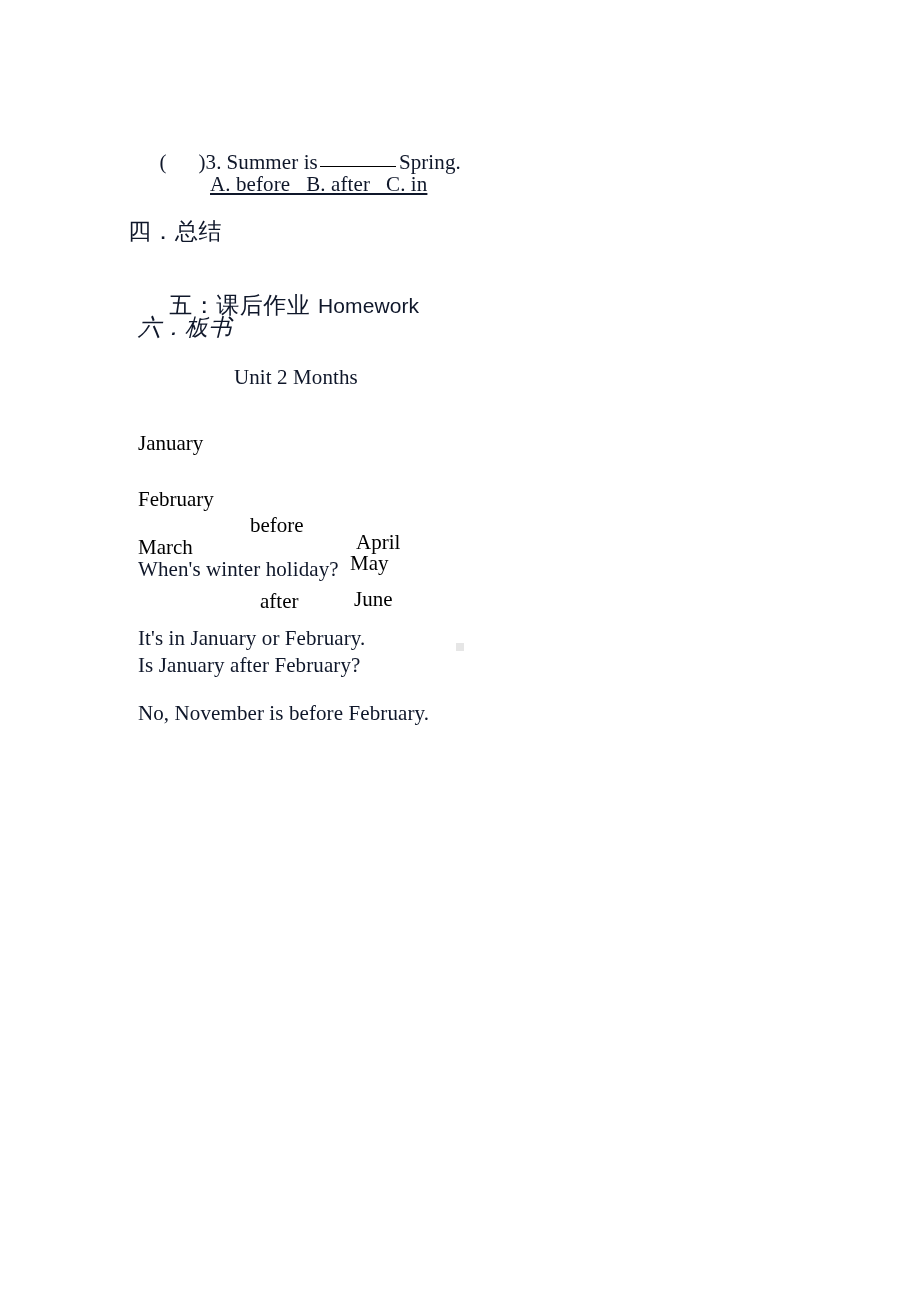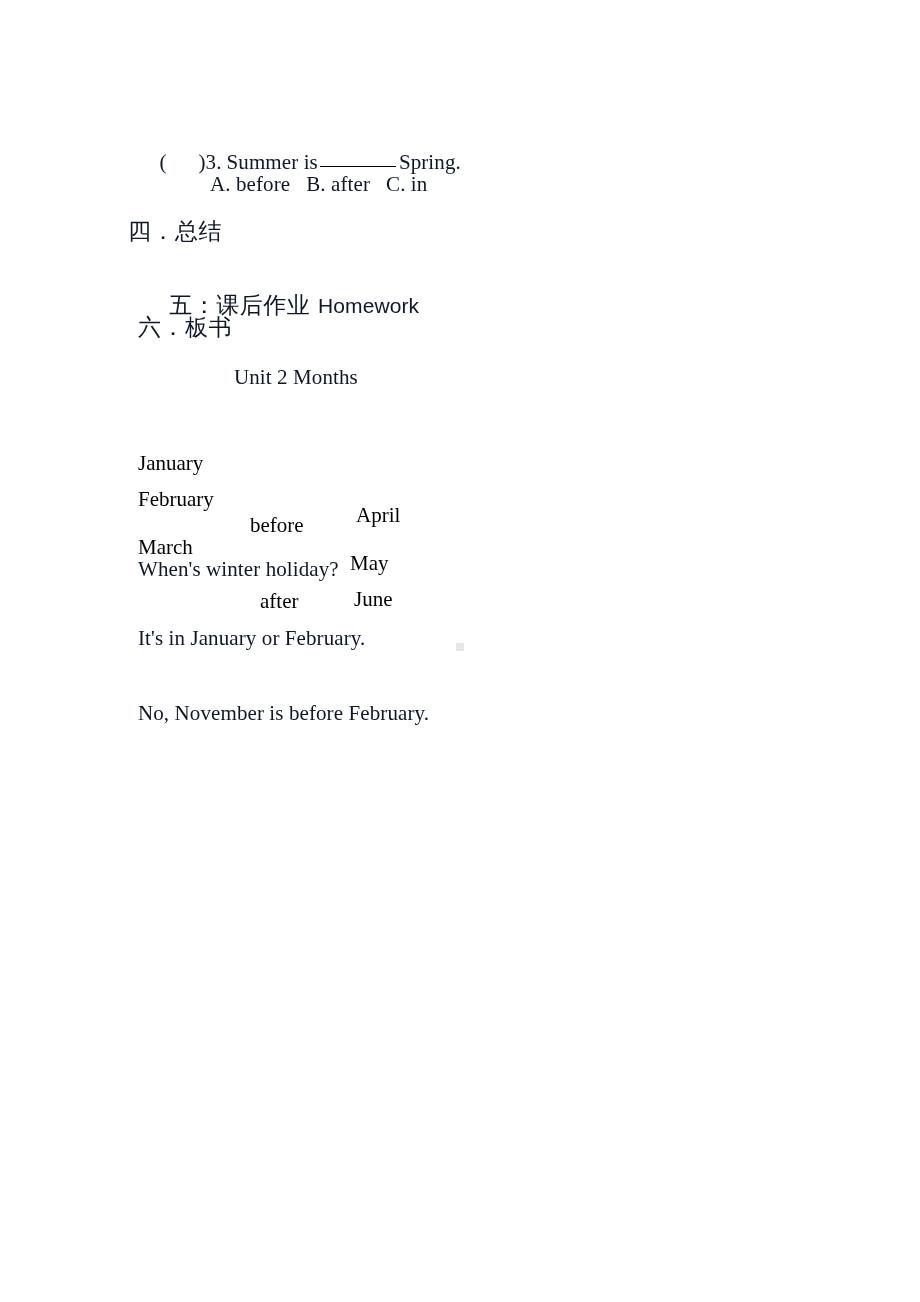--- a/index.html
+++ b/index.html
@@ -66,49 +66,50 @@
 </style>
 </head>
 <body>
 
 <div class="page" style="width: 920px; height: 1302px; background: rgb(255, 255, 255); color: rgb(0, 0, 0);">
 
   <div class="line" style="left:138px; top:123px;">
     <span>(</span><span style="display:inline-block;width:32px;"></span><span>)</span><span>3.</span><span style="display:inline-block;width:5px;"></span><span>Summer is</span><span class="blank"></span><span>Spring.</span>
   </div>
 
-  <div class="line" style="left:210px; top:171px;">A. before   B. after   C. in</div>
+  <div class="line" style="left:210px; top:171px;text-decoration:underline;">A. before   B. after   C. in</div>
 
   <div class="line cjk" style="left:128px; top:218px;">四．总结</div>
 
   <div class="line cjk" style="left:138px; top:266px;">
     <span>五：课后作业 </span><span class="latin">Homework</span>
   </div>
 
-  <div class="line cjk" style="left:138px; top:314px;">六．板书</div>
+  <div class="line cjk" style="left:138px; top:314px;font-style:italic;">六．板书</div>
 
   <div class="line" style="left:198px; top:364px;margin-left:36px;">Unit 2 Months</div>
 
-  <div class="grid-row" style="left:0; top:424px; width:745px;">
+  <div class="grid-row" style="left:0; top:404px; width:745px;">
     <span class="col" style="left:138px;">January</span>
     <span class="col" style="left:250px;"></span>
-    <span class="col" style="left:356px;">April</span>
+    <span class="col" style="left:356px;margin-top:47px;">April</span>
   </div>
 
   <div class="grid-row" style="left:0; top:460px; width:812px;">
     <span class="col" style="left:138px;">February</span>
     <span class="col" style="left:250px;">before</span>
     <span class="col" style="left:350px;margin-top:12px;">May</span>
   </div>
 
   <div class="grid-row" style="left:0; top:508px; width:915px;">
     <span class="col" style="left:138px;">March</span>
     <span class="col" style="left:260px;margin-top:28px;">after</span>
     <span class="col" style="left:354px;">June</span>
   </div>
 
   <div class="line" style="left:138px; top:556px;">When's winter holiday?</div>
   <div class="line" style="left:138px; top:625px;">It's in January or February.</div>
+  <div class="line" style="left:138px; top:652px;">Is January after February?</div>
   <div class="line" style="left:138px; top:700px;">No, November is before February.</div>
 
   <div class="speck" id="scan-speck" style="left: 456px; top: 643px; width: 8px; height: 8px; background: rgb(230, 230, 230);"></div>
 
 </div>
 
 </body></html>

